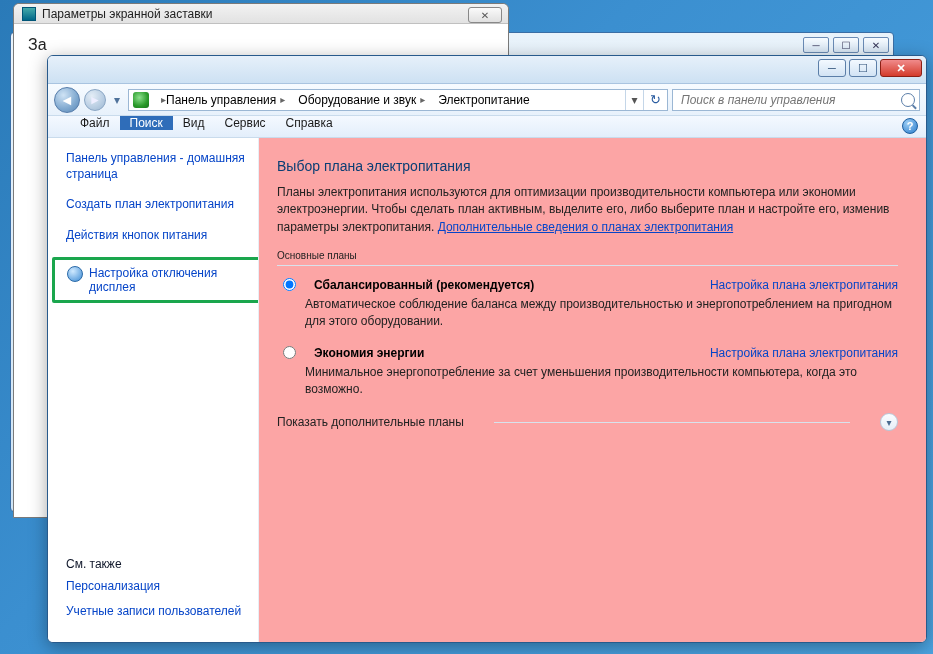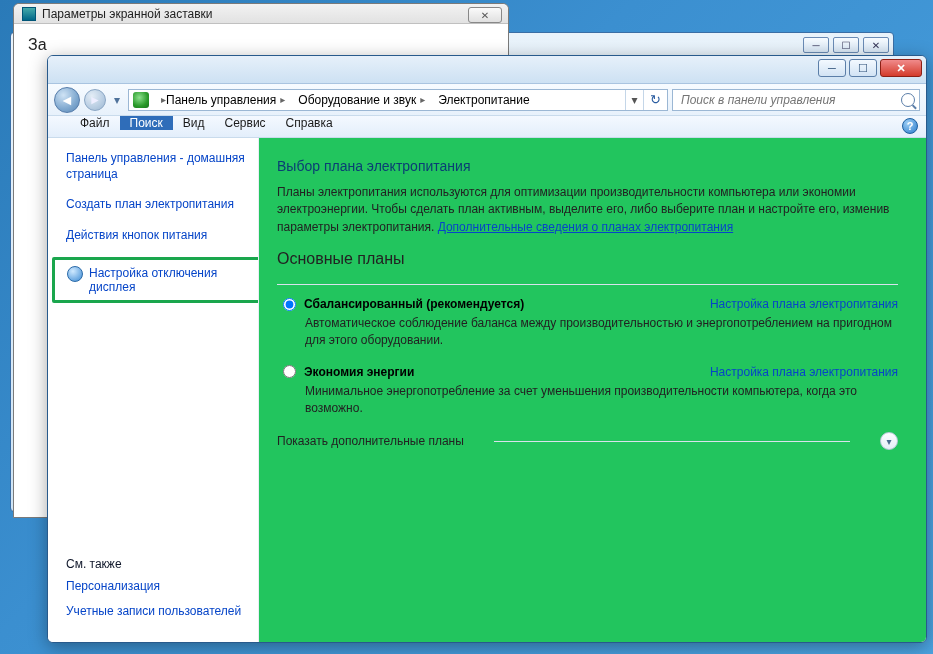--- a/index.html
+++ b/index.html
@@ -257,59 +257,59 @@
   }
   .side-footer {
     margin-top:auto;
     font-size:12px;
   }
   .side-footer .hdr { color:#0f172a; margin-bottom:8px; }
   .side-footer .link { margin-bottom:10px; color:#0645c8; line-height:1.3; }
 
   .content {
     flex:1;
-    background:#22c55e;
+    background:#fca5a5;
     border-left:1px solid #e8eef5;
     padding:20px 28px 12px 18px;
     overflow:auto;
     position:relative;
   }
   .content h1 {
     color:#0a3e74;
     font-size:14px;
     font-weight:normal;
     margin:0 0 10px 0;
   }
   .content .intro {
     font-size:12px;
     color:#222;
     line-height:1.45;
     margin-bottom:14px;
   }
   .content .intro a { color:#0645c8; text-decoration:underline; }
 
   .fieldset-label {
-    font-size:16px; color:#222;
-    margin-bottom:16px;
+    font-size:10px; color:#222;
+    margin-bottom:4px;
   }
   .hr {
     border:none; border-top:1px solid #d8e2ec;
     margin:2px 0 12px 0;
   }
   .plan {
     margin: 0 0 16px 6px;
   }
   .plan-row {
     display:flex;
     align-items:flex-start;
   }
   .plan-row label {
     font-weight:bold;
     font-size:12px;
-    display:flex; align-items:center; gap:8px;
+    display:flex; align-items:flex-start; gap:18px;
   }
   .plan-row input[type=radio]{
     margin:0;
   }
   .plan-row .cfg {
     margin-left:auto;
     color:#0645c8;
     font-size:12px;
     text-decoration:none;
   }

